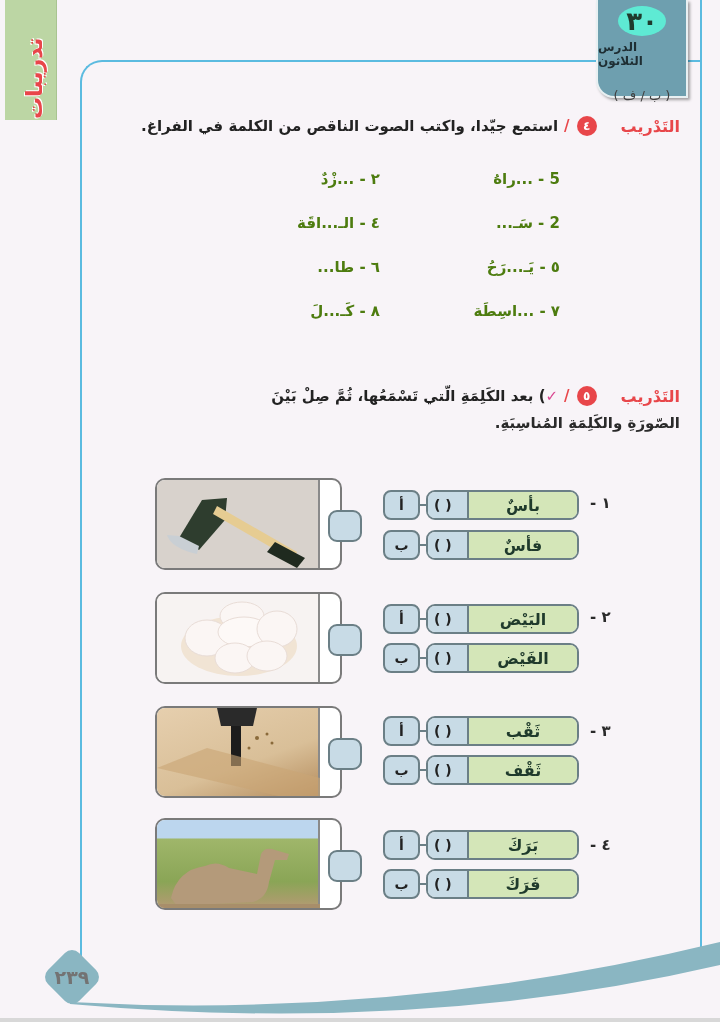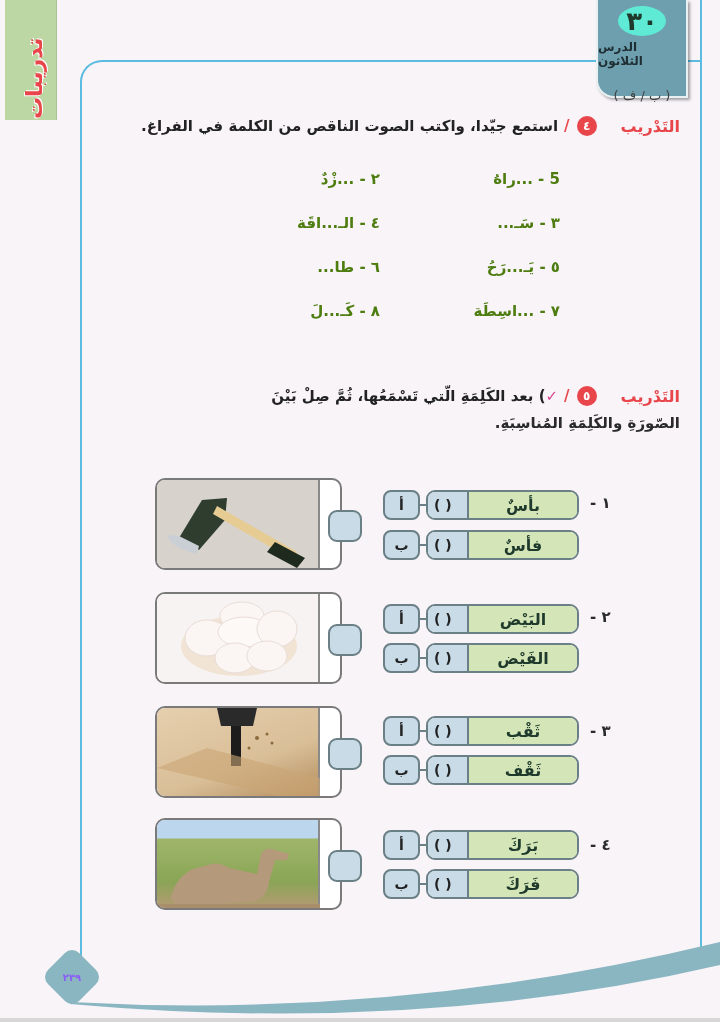--- a/index.html
+++ b/index.html
@@ -134,21 +134,21 @@
   .img-camel { background: linear-gradient(180deg, #bcd6ee 0%, #bcd6ee 20%, #9fb66a 22%, #8aa556 70%, #b59a74 100%); }
 
   
   .page-num {
     position: absolute; left: 50px; top: 955px; width: 44px; height: 44px;
     background: #8ab6c2; transform: rotate(45deg); border-radius: 10px;
   }
   .page-num-text {
     position: absolute; left: 50px; top: 955px; width: 44px; height: 44px;
     display: flex; align-items: center; justify-content: center;
-    font-size: 10px; font-weight: bold; color: #8b5cf6;
+    font-size: 19px; font-weight: bold; color: #737373;
   }
   .swoosh { position: absolute; left: 0; top: 930px; width: 720px; height: 92px; }
   .bottom-line { position: absolute; left: 0; top: 1018px; width: 720px; height: 4px; background: #d8d8d8; }
 </style>
 </head>
 <body>
 
 <div class="page">
 
   <div class="side-tab">
@@ -167,21 +167,21 @@
   <div class="ex-head" style="top:116px;">
     <span class="ex-label">التَدْريب</span>
     <span class="ex-num">٤</span>
     <span class="ex-slash">/</span>
     <span>استمع جيّدا، واكتب الصوت الناقص من الكلمة في الفراغ.</span>
   </div>
 
   <div class="ex4-grid">
     <div class="ex4-item">5 - ...راهُ</div>
     <div class="ex4-item">٢ - ...زْدٌ</div>
-    <div class="ex4-item">٣ - سَـ...</div>
+    <div class="ex4-item">2 - سَـ...</div>
     <div class="ex4-item">٤ - الـ...اقَة</div>
     <div class="ex4-item">٥ - يَـ...رَحُ</div>
     <div class="ex4-item">٦ - طا...</div>
     <div class="ex4-item">٧ - ...اسِطَة</div>
     <div class="ex4-item">٨ - كَـ...لَ</div>
   </div>
 
   <div class="ex-head" style="top:386px;">
     <span class="ex-label">التَدْريب</span>
     <span class="ex-num">٥</span>

